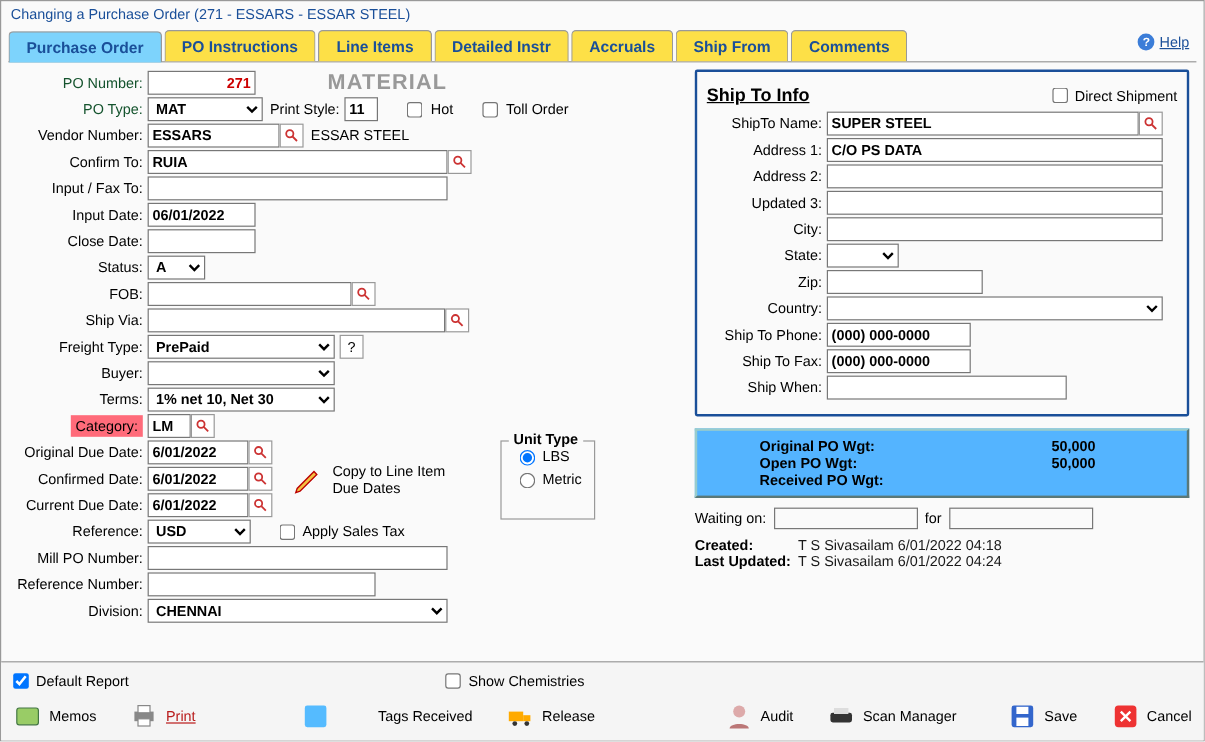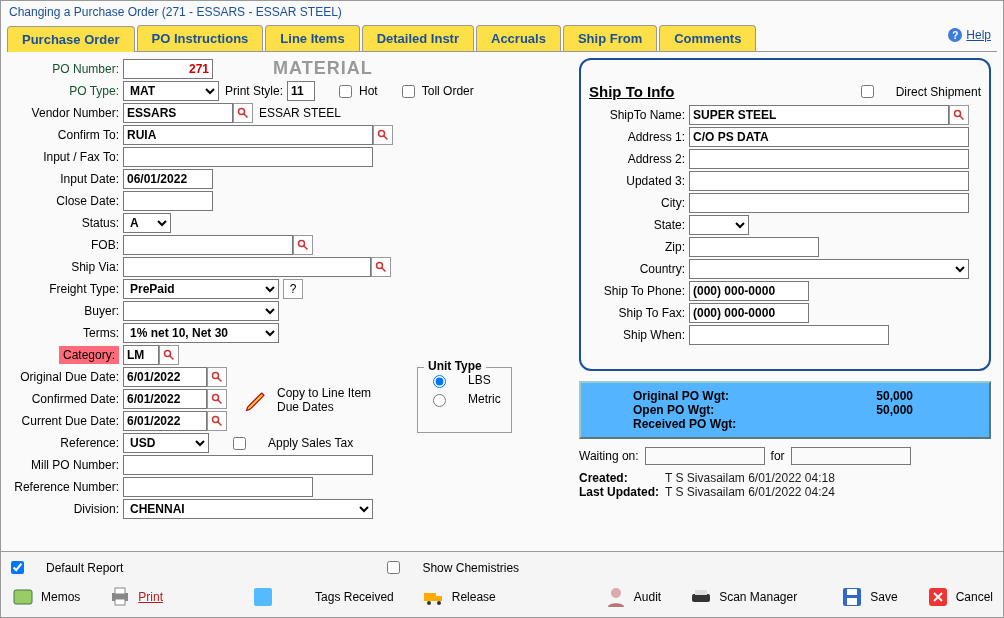--- a/index.html
+++ b/index.html
@@ -2,42 +2,42 @@
 <html><head>
 <meta charset="utf-8">
 <style>
   * { box-sizing: border-box; font-family: Arial, Helvetica, sans-serif; font-size: 12px; }
   body { margin: 0; background: #fff; }
   .window { width: 1004px; height: 618px; border: 1px solid #999; background: #fafafa; position: relative; }
   .titlebar { color: #1a4f99; padding: 4px 8px; font-size: 12px; }
   
   .tabs { display: flex; border-bottom: 1px solid #999; margin: 2px 6px 0 6px; position: relative; }
   .tab { padding: 5px 14px; border: 1px solid #999; border-bottom: none; background: #fde047; font-weight: bold; color: #1a4f99; margin-right: 2px; cursor: pointer; border-radius: 4px 4px 0 0; font-size: 13px; }
-  .tab.active { background: #fde047; position: relative; top: 1px; }
+  .tab.active { background: #7dd3fc; position: relative; top: 1px; }
   .help-link { position: absolute; right: 6px; top: 3px; color: #1a4f99; display: flex; align-items: center; gap: 4px; cursor: pointer; }
   .help-icon { width: 14px; height: 14px; background: #3b7dd8; border-radius: 50%; display: inline-flex; align-items: center; justify-content: center; color: white; font-weight: bold; font-size: 10px; }
   
   .content { position: relative; margin: 6px; height: 500px; }
   .form-left { position: absolute; left: 0; top: 0; width: 560px; }
   .form-right { position: absolute; right: 6px; top: 0; width: 412px; }
   
   .row { display: flex; align-items: center; margin-bottom: 2px; min-height: 20px; }
   .lbl { width: 116px; text-align: right; padding-right: 4px; font-size: 12px; }
   .lbl.red { color: #14532d; }
   
   input[type=text], select { border: 1px solid #777; padding: 1px 3px; height: 20px; font-size: 12px; background: #fff; }
   select { padding: 0 2px; }
   
   .po-number { background: #fffce4; color: #c00; font-weight: bold; width: 90px; text-align: right; }
   .material-hdr { font-size: 18px; font-weight: bold; color: #999; letter-spacing: 1px; margin-left: 60px; }
   
   .mag-btn { width: 20px; height: 20px; border: 1px solid #999; background: #fff; display: inline-flex; align-items: center; justify-content: center; cursor: pointer; vertical-align: middle; }
   .mag-btn svg { width: 12px; height: 12px; }
   
-  .shipto-box { border: 2px solid #1a4f99; border-radius: 12px; padding: 22px 8px; }
+  .shipto-box { border: 2px solid #1a4f99; border-radius: 2px; padding: 10px 8px; }
   .shipto-box .hdr { font-size: 15px; font-weight: bold; text-decoration: underline; color: #000; }
   .shipto-row { display: flex; align-items: center; margin-bottom: 2px; }
   .shipto-row .slbl { width: 100px; text-align: right; padding-right: 4px; }
   
   .weights-panel { margin-top: 10px; background: #54b4ff; border: 2px outset #9cc; padding: 6px 12px; font-weight: bold; }
   .weights-panel .wrow { display: flex; justify-content: space-between; width: 280px; margin-left: 40px; }
   
   .meta-rows { margin-top: 8px; }
   .meta-rows .mrow { display: flex; gap: 6px; align-items: center; font-size: 11px; }
   .meta-rows .mlbl { width: 80px; font-weight: bold; }
@@ -56,21 +56,21 @@
   
   .bottombar { position: absolute; left: 0; right: 0; bottom: 0; border-top: 1px solid #999; padding: 6px; background: #f5f5f5; }
   .bottombar .chkrow { display: flex; gap: 260px; margin-bottom: 6px; }
   .btnbar { display: flex; align-items: center; gap: 20px; }
   .tbtn { display: inline-flex; align-items: center; gap: 6px; cursor: pointer; padding: 2px 4px; }
   .tbtn .icn { width: 24px; height: 24px; display: inline-flex; align-items: center; justify-content: center; }
   .tbtn.ml-auto { margin-left: auto; }
   
   .chk-hot { margin-left: 20px; display: inline-flex; align-items: center; gap: 4px; }
   .help-underline { text-decoration: underline; }
-  label { display: inline-flex; align-items: center; gap: 19px; }
+  label { display: inline-flex; align-items: center; gap: 3px; }
 </style>
 </head>
 <body>
 
 <div class="window">
   <div class="titlebar">Changing a Purchase Order  (271 - ESSARS -  ESSAR STEEL)</div>
 
   <div class="tabs">
     <div class="tab active">Purchase Order</div>
     <div class="tab">PO Instructions</div>

